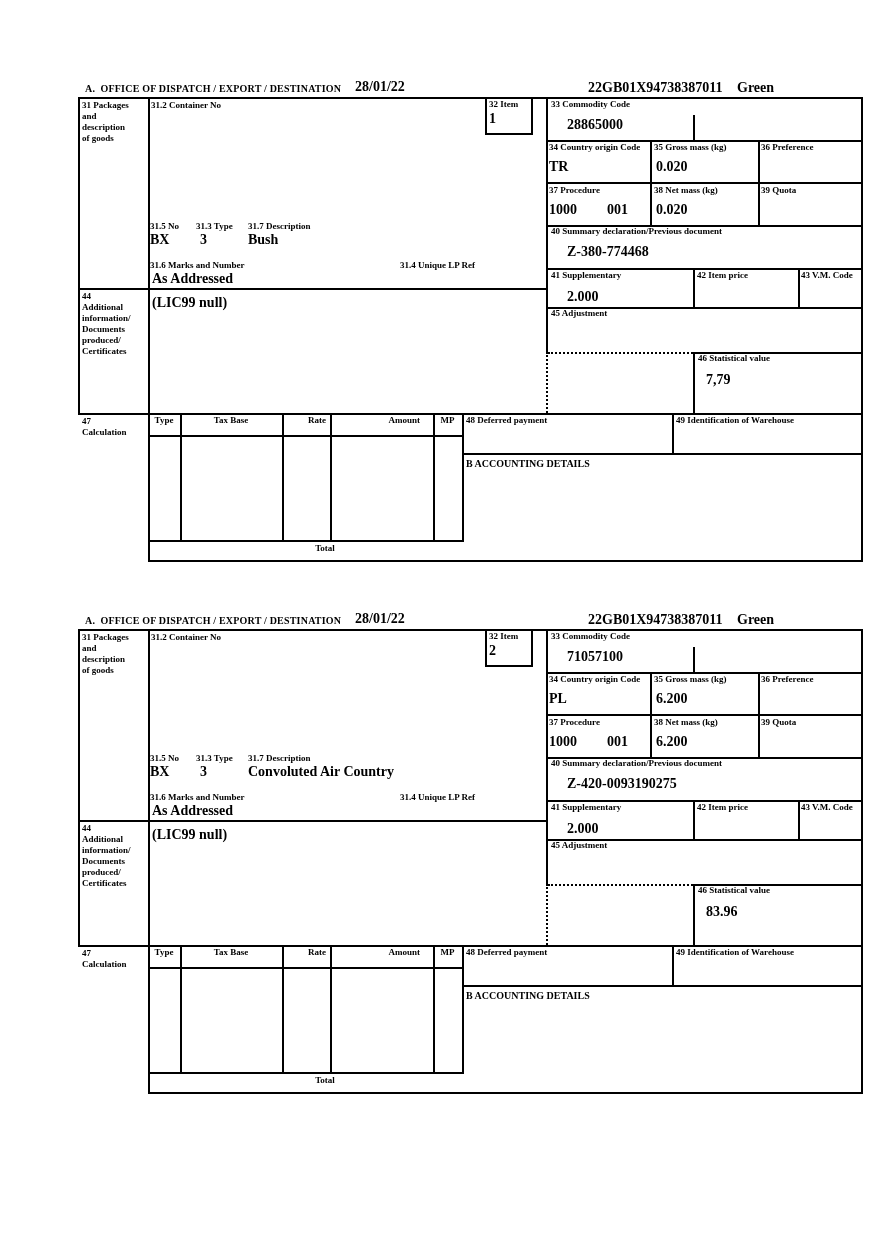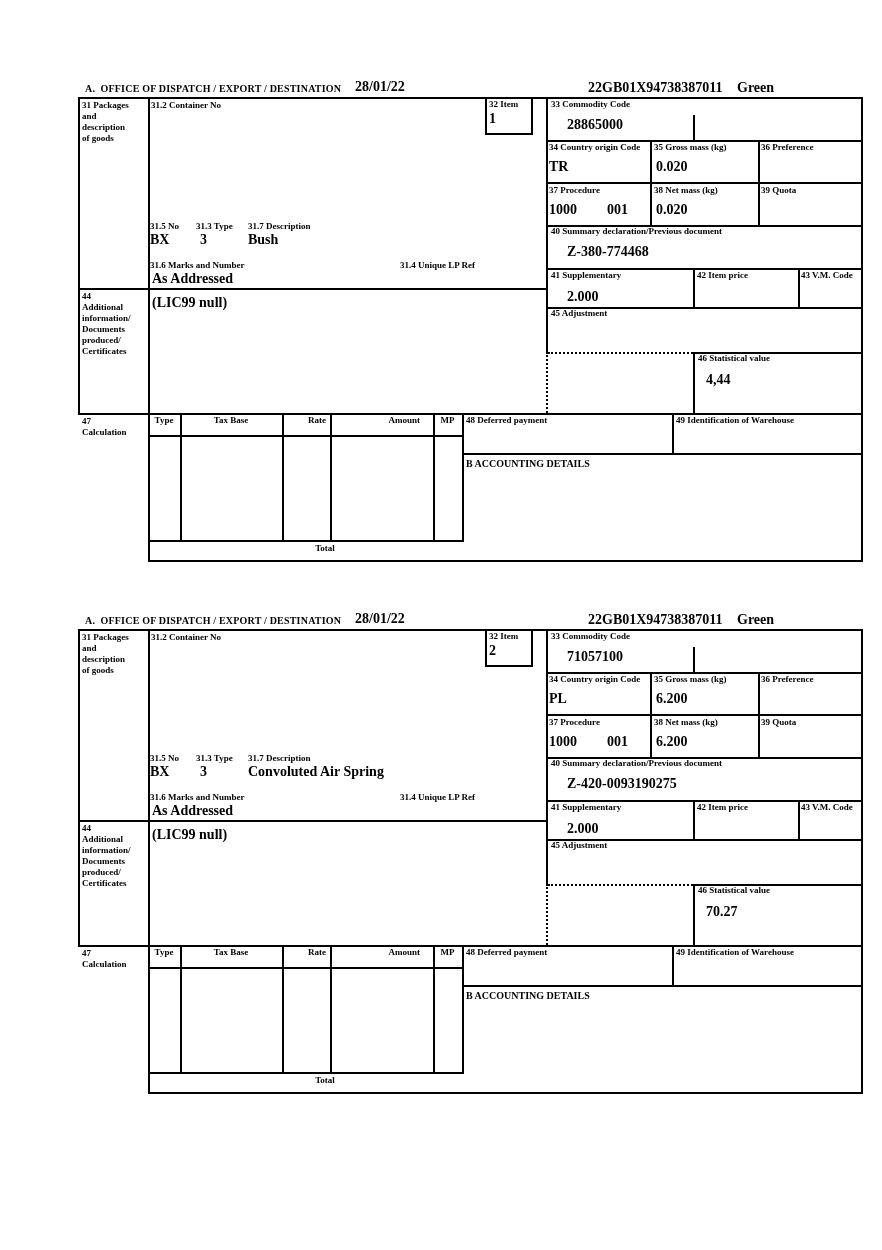--- a/index.html
+++ b/index.html
@@ -100,21 +100,21 @@
   <span class="t val" style="left:567px;top:169px;">Z-380-774468</span>
 
   <span class="t lbl" style="left:551px;top:196px;">41 Supplementary</span>
   <span class="t val" style="left:567px;top:214px;">2.000</span>
   <span class="t lbl" style="left:697px;top:196px;">42 Item price</span>
   <span class="t lbl" style="left:801px;top:196px;">43 V.M. Code</span>
 
   <span class="t lbl" style="left:551px;top:234px;">45 Adjustment</span>
 
   <span class="t lbl" style="left:698px;top:279px;">46 Statistical value</span>
-  <span class="t val" style="left:706px;top:297px;">4,44</span>
+  <span class="t val" style="left:706px;top:297px;">7,79</span>
 
   <span class="t lbl" style="left:82px;top:217px;">44</span>
   <span class="t lbl" style="left:82px;top:228px;">Additional</span>
   <span class="t lbl" style="left:82px;top:239px;">information/</span>
   <span class="t lbl" style="left:82px;top:250px;">Documents</span>
   <span class="t lbl" style="left:82px;top:261px;">produced/</span>
   <span class="t lbl" style="left:82px;top:272px;">Certificates</span>
   <span class="t val" style="left:152px;top:220px;">(LIC99 null)</span>
 
   <span class="t lbl" style="left:82px;top:342px;">47</span>
@@ -197,38 +197,38 @@
   <span class="t val" style="left:607px;top:127px;">001</span>
   <span class="t lbl" style="left:654px;top:111px;">38 Net mass (kg)</span>
   <span class="t val" style="left:656px;top:127px;">6.200</span>
   <span class="t lbl" style="left:761px;top:111px;">39 Quota</span>
 
   <span class="t lbl" style="left:150px;top:147px;">31.5 No</span>
   <span class="t lbl" style="left:196px;top:147px;">31.3 Type</span>
   <span class="t lbl" style="left:248px;top:147px;">31.7 Description</span>
   <span class="t val" style="left:150px;top:157px;">BX</span>
   <span class="t val" style="left:200px;top:157px;">3</span>
-  <span class="t val" style="left:248px;top:157px;">Convoluted Air Spring</span>
+  <span class="t val" style="left:248px;top:157px;">Convoluted Air Country</span>
 
   <span class="t lbl" style="left:150px;top:186px;">31.6 Marks and Number</span>
   <span class="t lbl" style="left:400px;top:186px;">31.4 Unique LP Ref</span>
   <span class="t val" style="left:152px;top:196px;">As Addressed</span>
 
   <span class="t lbl" style="left:551px;top:152px;">40 Summary declaration/Previous document</span>
   <span class="t val" style="left:567px;top:169px;">Z-420-0093190275</span>
 
   <span class="t lbl" style="left:551px;top:196px;">41 Supplementary</span>
   <span class="t val" style="left:567px;top:214px;">2.000</span>
   <span class="t lbl" style="left:697px;top:196px;">42 Item price</span>
   <span class="t lbl" style="left:801px;top:196px;">43 V.M. Code</span>
 
   <span class="t lbl" style="left:551px;top:234px;">45 Adjustment</span>
 
   <span class="t lbl" style="left:698px;top:279px;">46 Statistical value</span>
-  <span class="t val" style="left:706px;top:297px;">70.27</span>
+  <span class="t val" style="left:706px;top:297px;">83.96</span>
 
   <span class="t lbl" style="left:82px;top:217px;">44</span>
   <span class="t lbl" style="left:82px;top:228px;">Additional</span>
   <span class="t lbl" style="left:82px;top:239px;">information/</span>
   <span class="t lbl" style="left:82px;top:250px;">Documents</span>
   <span class="t lbl" style="left:82px;top:261px;">produced/</span>
   <span class="t lbl" style="left:82px;top:272px;">Certificates</span>
   <span class="t val" style="left:152px;top:220px;">(LIC99 null)</span>
 
   <span class="t lbl" style="left:82px;top:342px;">47</span>

